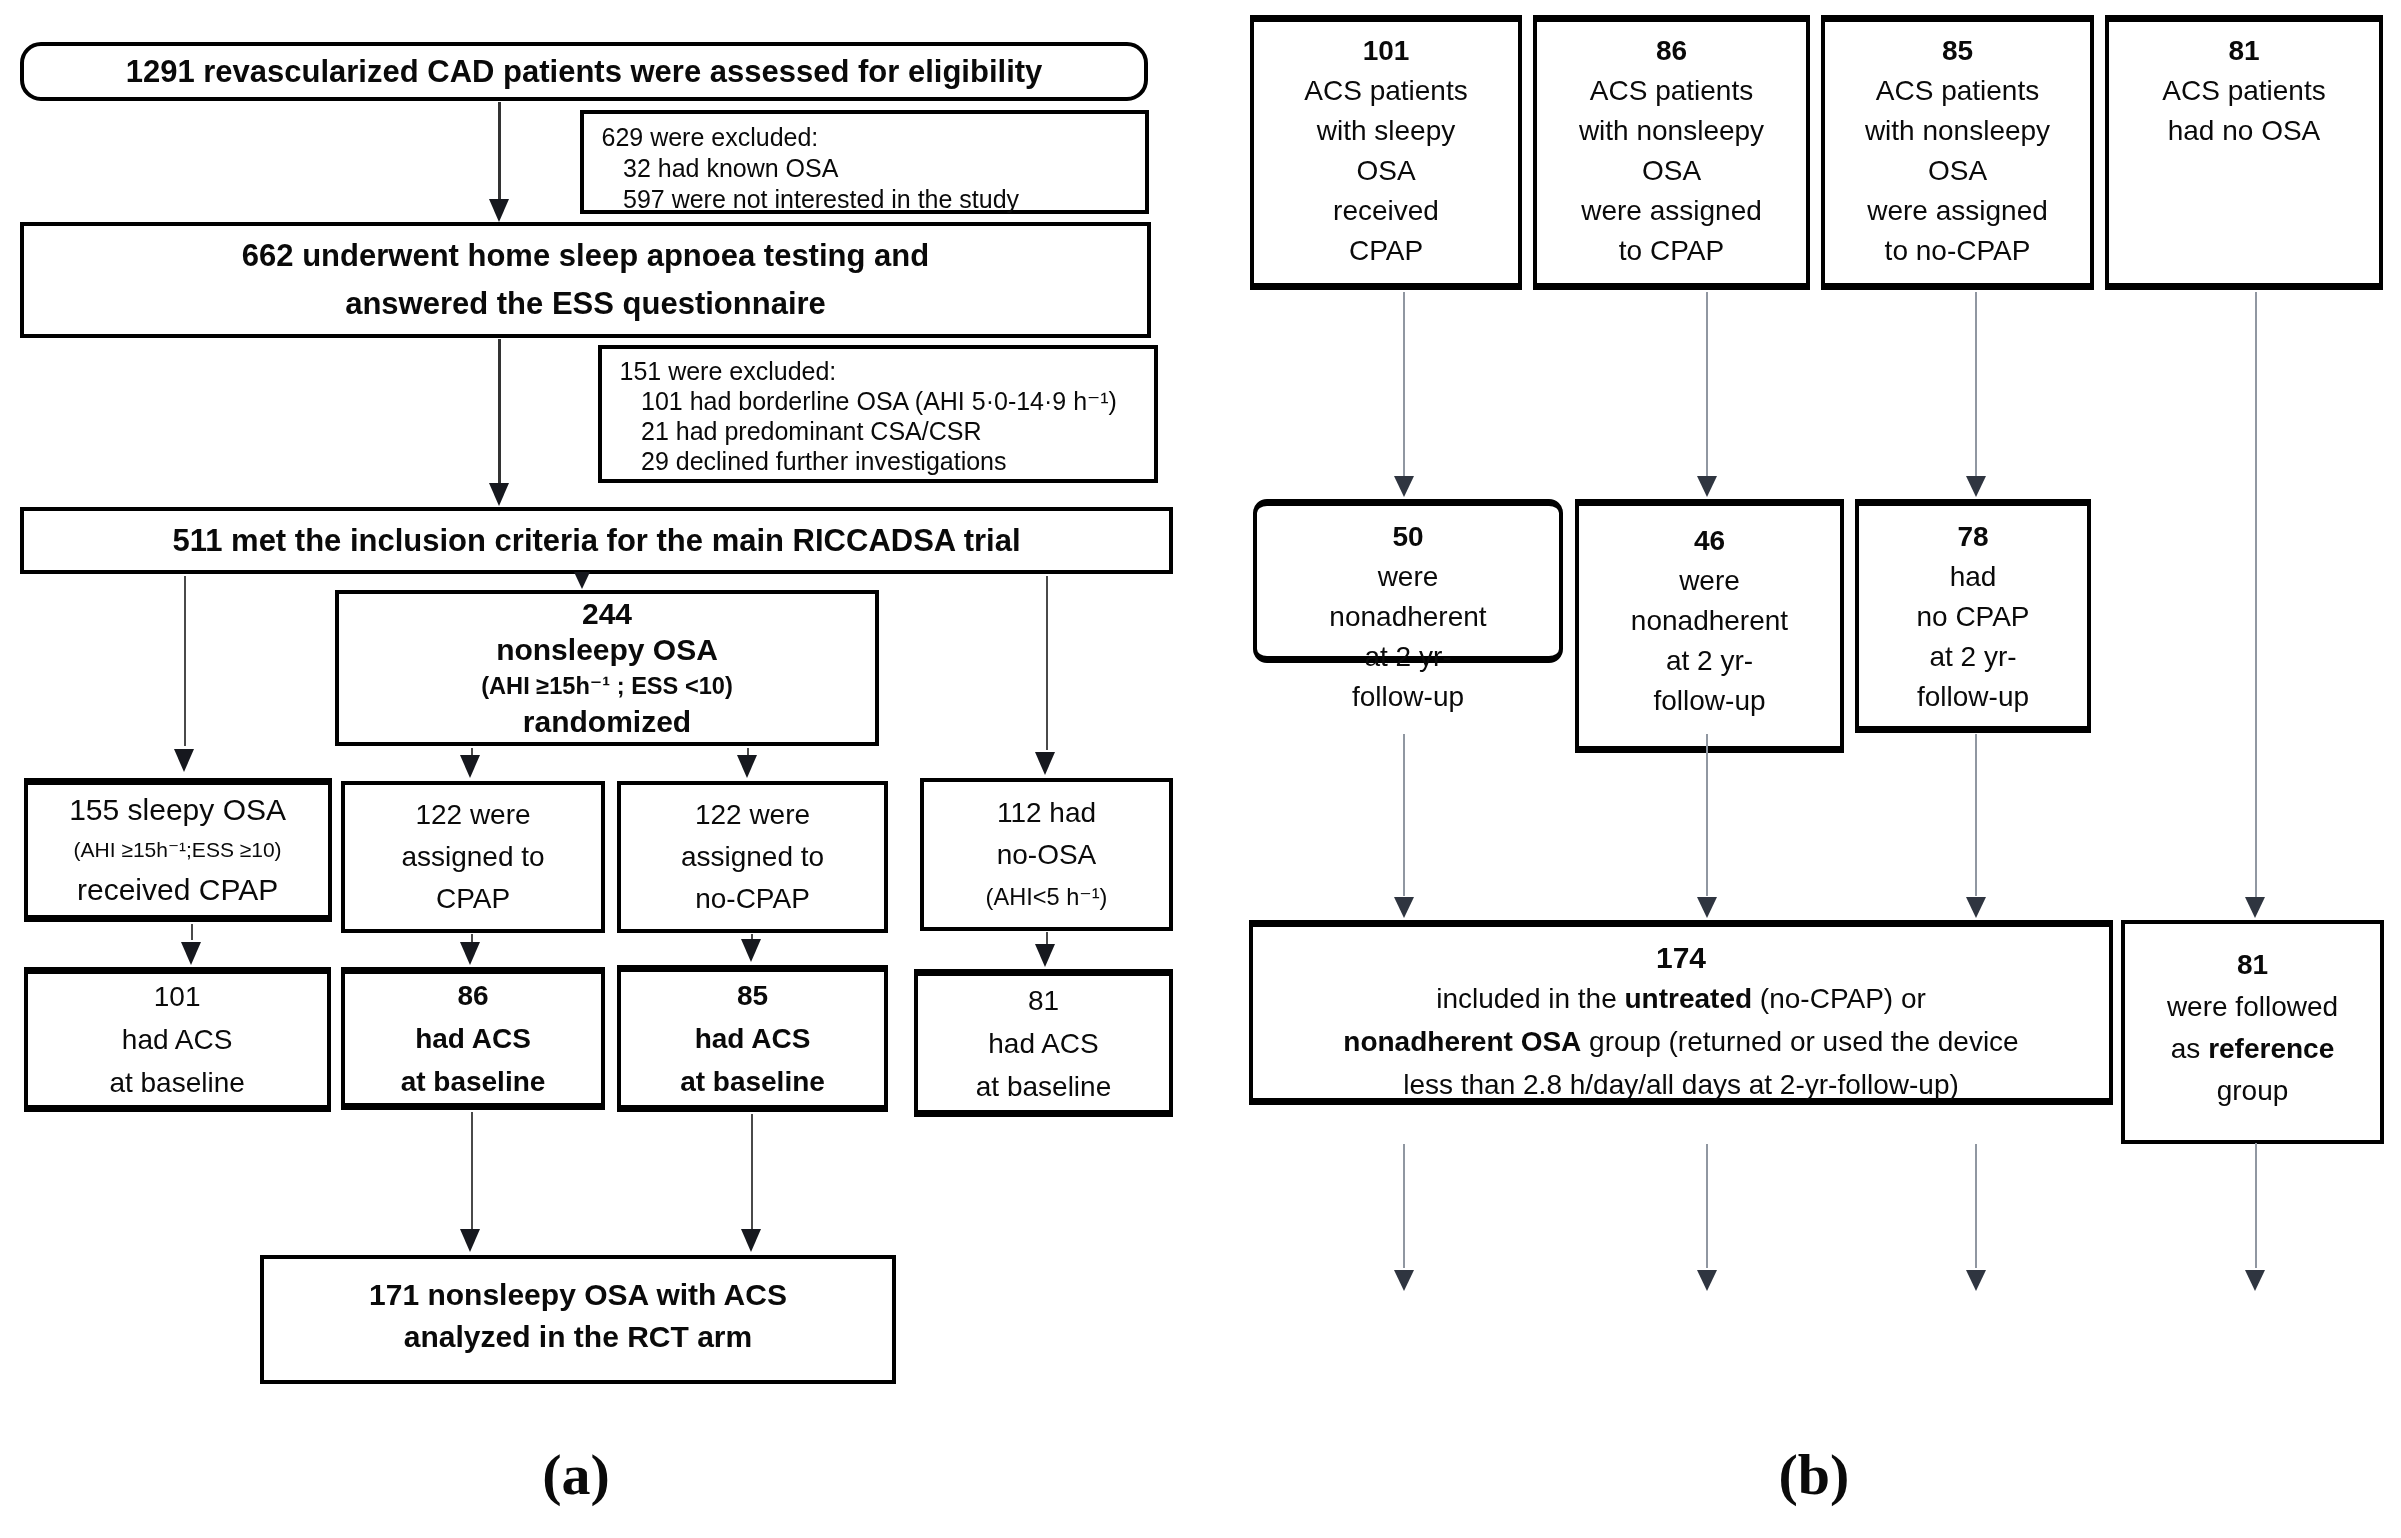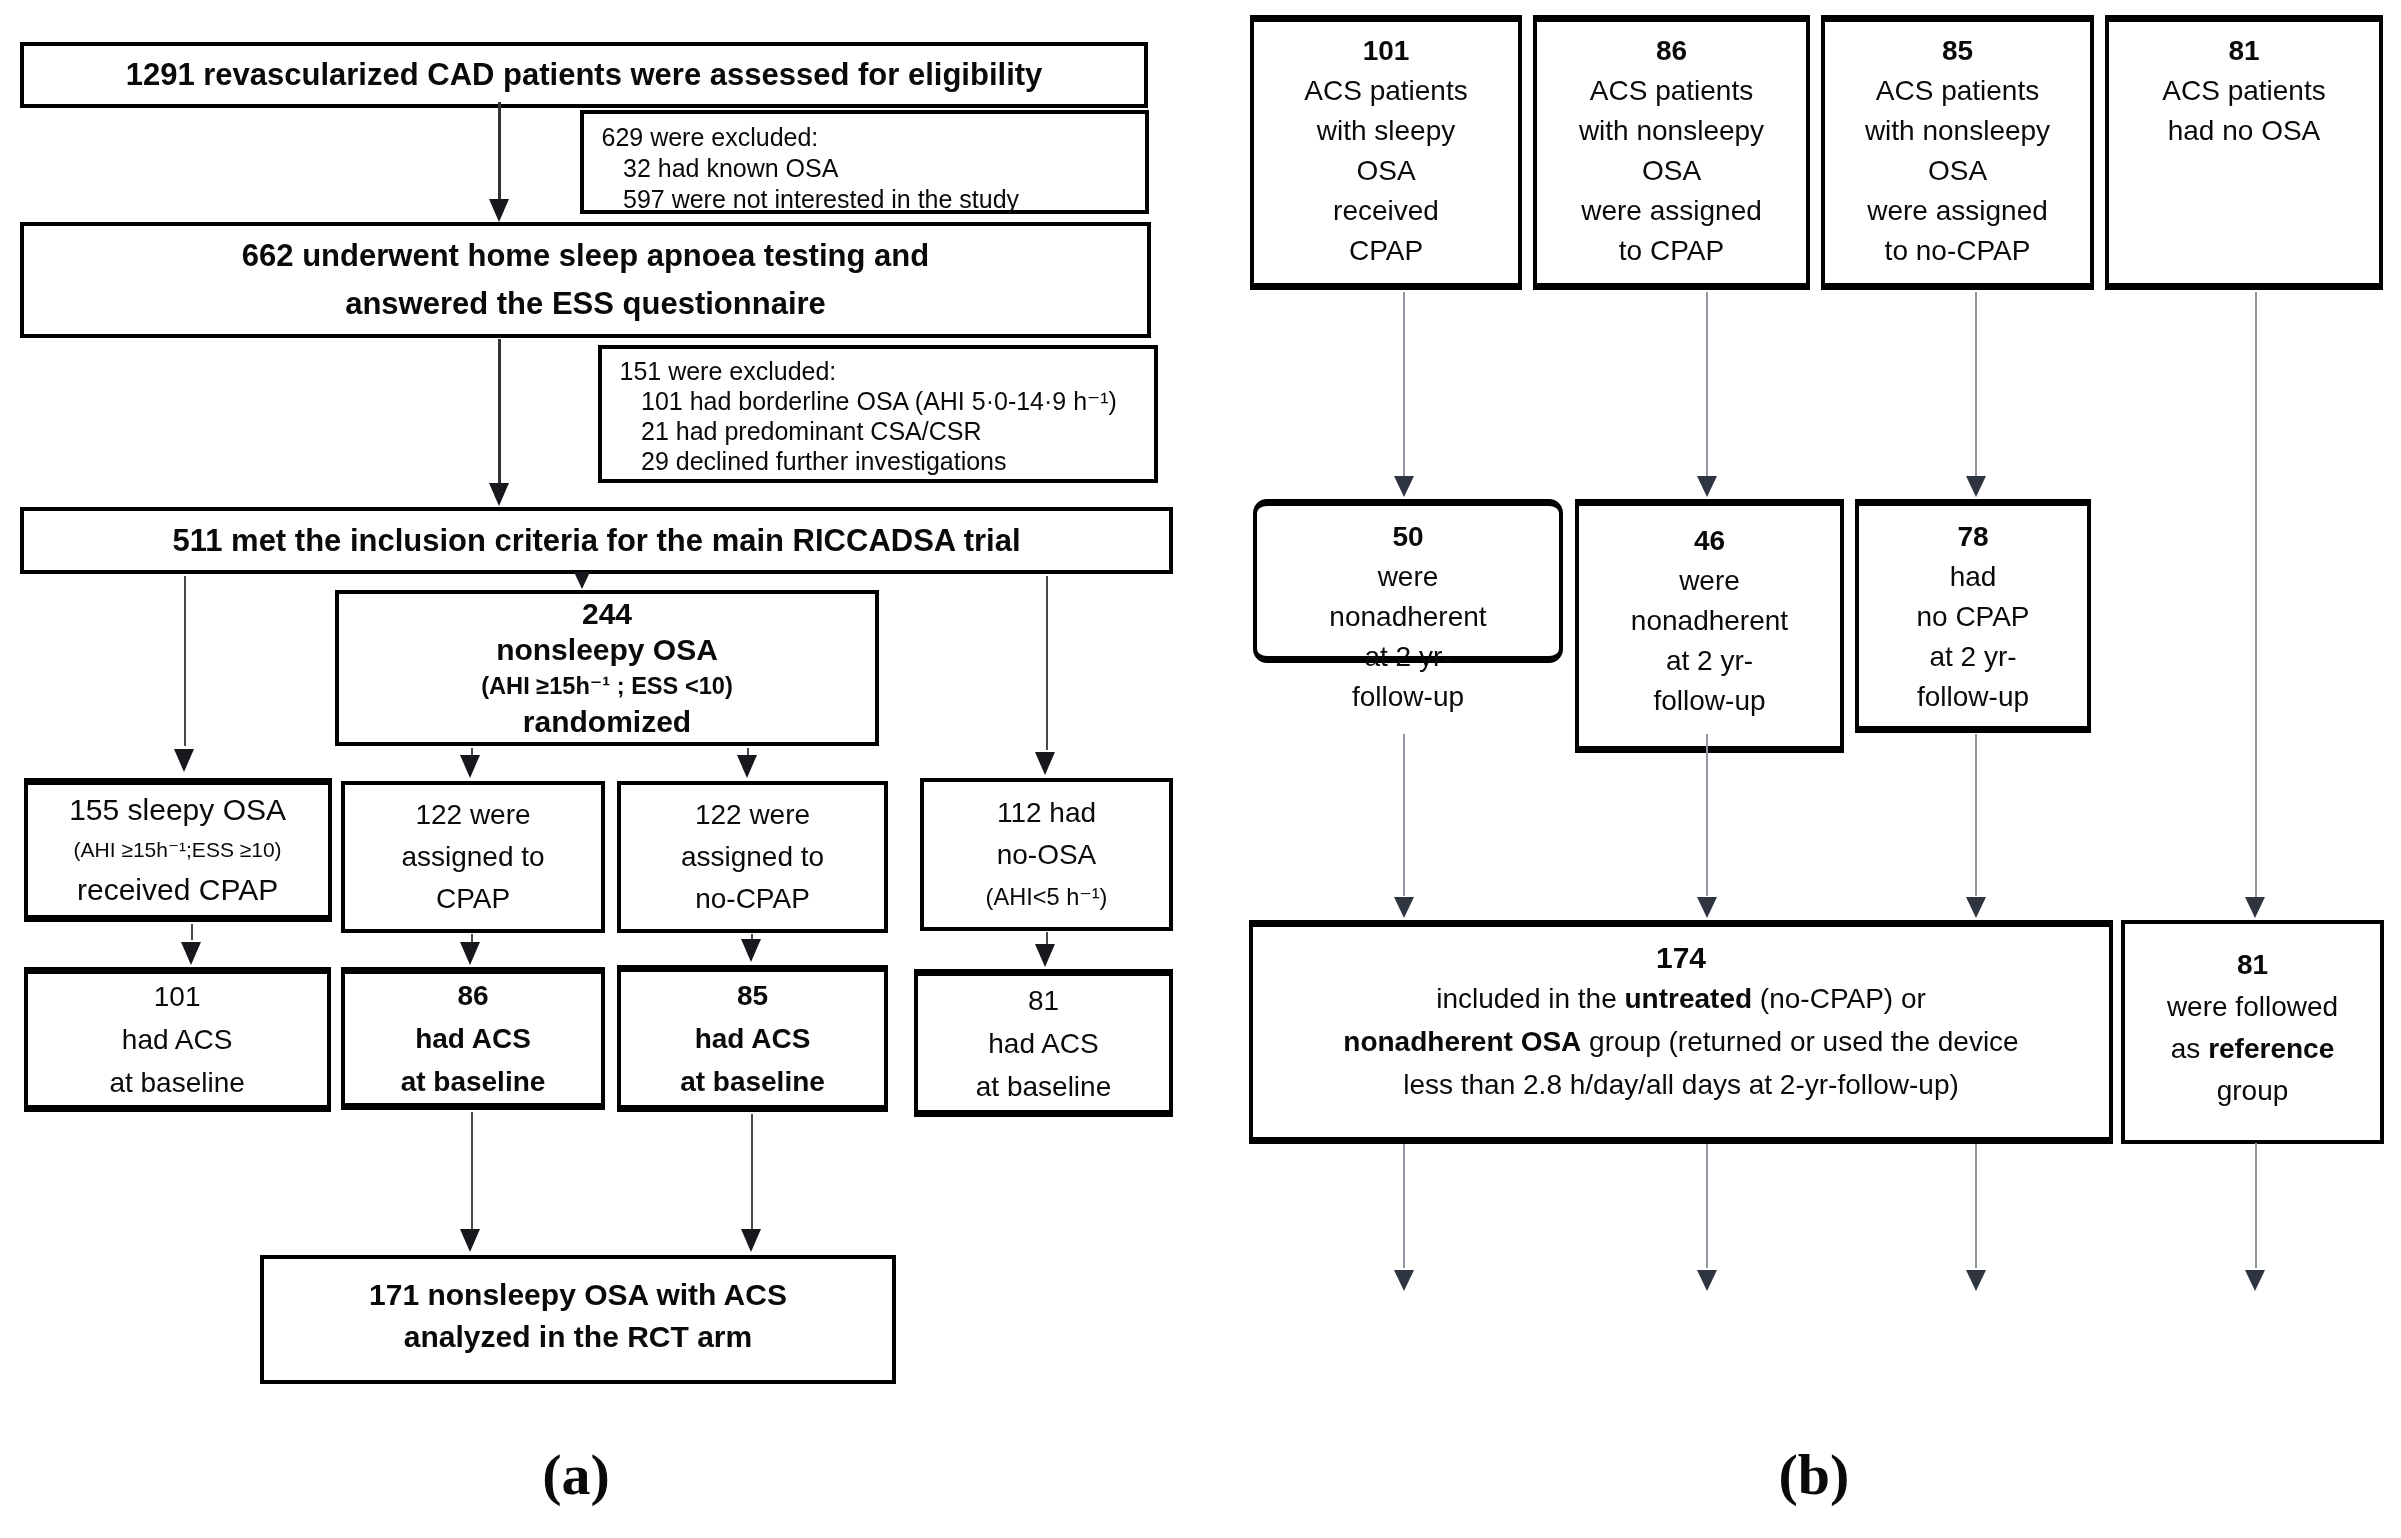--- a/index.html
+++ b/index.html
@@ -32,21 +32,21 @@
   .ah.small{border-left-width:8.8px;border-right-width:8.8px;border-top-width:17.5px;}
   .ah.bh{border-left-width:10px;border-right-width:10px;border-top-width:21.5px;border-top-color:#2f3540;}
   .panel-label{position:absolute;width:202px;text-align:center;
       font-family:"Liberation Serif","DejaVu Serif",serif;font-weight:bold;font-size:58px;}
 </style>
 </head>
 <body>
 
 <div class="stage">
 
-  <div class="box" style="left:20px;top:42px;width:1128px;height:66px;font-size:31px;">
+  <div class="box" style="left:20px;top:42px;width:1128px;height:59px;font-size:31px;border-radius:21px;">
     <div class="bl b">1291 revascularized CAD patients were assessed for eligibility</div>
   </div>
 
   <div class="box left" style="left:580px;top:110px;width:569px;height:104px;font-size:25px;line-height:31px;padding:8px 6.7px 0 17.5px;">
     <div class="bl">629 were excluded:</div>
     <div class="bl ind">32 had known OSA</div>
     <div class="bl ind">597 were not interested in the study</div>
   </div>
 
   <div class="box" style="left:20px;top:222px;width:1131px;height:116px;font-size:31px;line-height:48px;">
@@ -215,21 +215,21 @@
   </div>
 
   <div class="box heavy topalign" style="left:1855px;top:499px;width:236px;height:234px;font-size:28px;line-height:40px;padding-top:10.8px;">
     <div class="bl b">78</div>
     <div class="bl">had</div>
     <div class="bl">no CPAP</div>
     <div class="bl">at 2 yr-</div>
     <div class="bl">follow-up</div>
   </div>
 
-  <div class="box heavy topalign" style="left:1249px;top:920px;width:864px;height:224px;font-size:28px;line-height:43px;padding-top:10.8px;">
+  <div class="box heavy topalign" style="left:1249px;top:920px;width:864px;height:185px;font-size:28px;line-height:43px;padding-top:10.8px;">
     <div class="bl b" style="font-size:30px;line-height:39px;">174</div>
     <div class="bl">
       <span>included in the </span><span class="b">untreated</span><span> (no-CPAP) or</span>
     </div>
     <div class="bl">
       <span class="b">nonadherent OSA</span><span> group (returned or used the device</span>
     </div>
     <div class="bl">less than 2.8 h/day/all days at 2-yr-follow-up)</div>
   </div>
 

